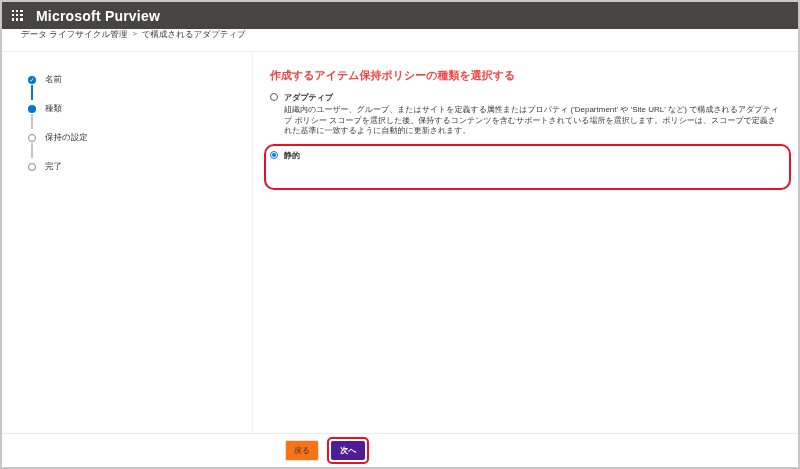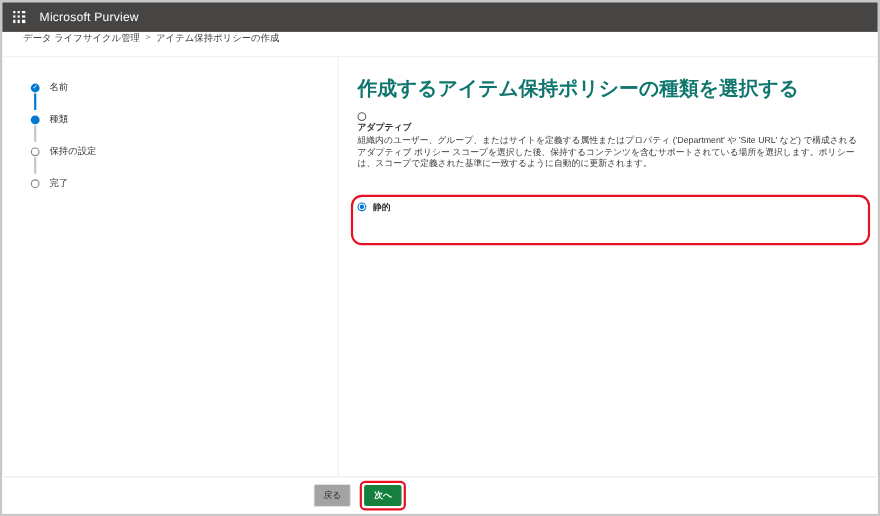--- a/index.html
+++ b/index.html
@@ -26,21 +26,21 @@
     display: grid;
     grid-template-columns: repeat(3, 2.2px);
     grid-template-rows: repeat(3, 2.2px);
     gap: 2px;
     cursor: pointer;
   }
   .waffle i { background: #ffffff; display: block; }
   .app-title {
     margin-left: 13px;
     color: #ffffff;
-    font-size: 11px; font-weight: normal;
+    font-size: 14px; font-weight: bold;
     letter-spacing: .2px;
   }
 
   
   .breadcrumb {
     height: 23px;
     display: flex; align-items: flex-start;
     padding-left: 19px;
     border-bottom: 1px solid #efefed;
     font-size: 8.5px;
@@ -48,21 +48,21 @@
   }
   .crumb-link { cursor: pointer; }
   .crumb-sep { margin: 0 5px; color: #797775; font-size: 8px; }
 
   
   .content {
     display: flex;
     height: 382px;
   }
   .sidebar {
-    width: 306px;
+    width: 251px;
     border-right: 1px solid #efefed;
     position: relative;
   }
   .stepper { position: absolute; left: 26px; top: 22px; width: 200px; height: 125px; }
   .step { position: absolute; left: 0; display: flex; align-items: center; }
   .step-0 { top: 0; } .step-1 { top: 29px; } .step-2 { top: 58px; text-align: center; } .step-3 { top: 87px; text-align: center; }
   .dot {
     width: 8px; height: 8px; border-radius: 50%;
     display: inline-flex; align-items: center; justify-content: center;
     flex: none;
@@ -72,70 +72,70 @@
   .dot.upcoming  { background: #fff; border: 1.5px solid #8a8886; }
   .step-label { margin-left: 9px; font-size: 8.5px; color: #323130; }
   .connector { position: absolute; left: 3px; width: 2px; }
   .conn-0 { top: 11px;  height: 15px; background: #0078d4; }
   .conn-1 { top: 40px;  height: 15px; background: #c8c6c4; }
   .conn-2 { top: 69px;  height: 15px; background: #c8c6c4; }
 
   
   .main { flex: 1; padding: 16px 7px 0 17px; }
   .page-title {
-    font-size: 18px; font-weight: bold; color: #0f766e;
+    font-size: 11px; font-weight: bold; color: #ef4444;
     margin-bottom: 9px;
   }
   .intro {
     font-size: 8px; line-height: 1.35; color: #3b3a39;
     margin: 0 10px 13px 0;
   }
   .option { display: flex; }
   .radio {
     width: 8px; height: 8px; border-radius: 50%;
     border: 1px solid #605e5c; background: #fff;
     flex: none; margin: 1px 6px 0 0;
     position: relative; cursor: pointer;
   }
   .radio.selected { border-color: #0078d4; }
   .radio.selected::after {
     content: ""; position: absolute; left: 1px; top: 1px;
     width: 4px; height: 4px; border-radius: 50%; background: #0078d4;
   }
   .option-label { font-size: 8px; font-weight: bold; color: #323130; margin-bottom: 2px; }
   .option-desc  { font-size: 8px; line-height: 1.32; color: #3b3a39; }
-  .option-adaptive { margin: 0 10px 22px 0; cursor: pointer; flex-direction: column; }
+  .option-adaptive { margin: 0 10px 7px 0; cursor: pointer; }
   .annotation-box {
     border: 2px solid #e81123; border-radius: 10px;
     margin-left: -6px;
     padding: 4px 8px 25px 4px;
   }
   .option-static { cursor: pointer; }
 
   
   .footer {
     position: absolute; left: 0; right: 0; bottom: 0;
     height: 34px;
     border-top: 1px solid #ebebe9;
     background: #fff;
     display: flex; align-items: center;
     padding-left: 283px;
   }
   .btn { font-family: inherit; font-size: 8px; border-radius: 2px; cursor: pointer; }
   .btn-default {
-    background: #a3a3a3; border: 1px solid #e3e2e1; color: #323130;
+    background: #f97316; border: 1px solid #e3e2e1; color: #323130;
     padding: 4px 8px;
   }
   .annotation-btn {
     display: inline-flex;
     border: 2px solid #e81123; border-radius: 5px;
     padding: 2px; margin-left: 8px;
   }
   .btn-primary {
-    background: #15803d; border: none; color: #ffffff; font-weight: bold;
+    background: #4c1d95; border: none; color: #ffffff; font-weight: bold;
     padding: 4px 9px;
   }
 </style>
 </head>
 <body>
 
 <div class="screen">
 
   <header class="topbar">
     <div class="waffle">
@@ -148,21 +148,21 @@
         <i></i>
         <i></i>
         <i></i>
     </div>
     <span class="app-title">Microsoft Purview</span>
   </header>
 
   <nav class="breadcrumb">
     <span class="crumb-link">データ ライフサイクル管理</span>
     <span class="crumb-sep">&gt;</span>
-    <span class="crumb-current">アイテム保持ポリシーの作成</span>
+    <span class="crumb-current">で構成されるアダプティブ</span>
   </nav>
 
   <div class="content">
 
     <aside class="sidebar">
       <div class="stepper">
         <span class="connector conn-0"></span>
         <span class="connector conn-1"></span>
         <span class="connector conn-2"></span>
 

